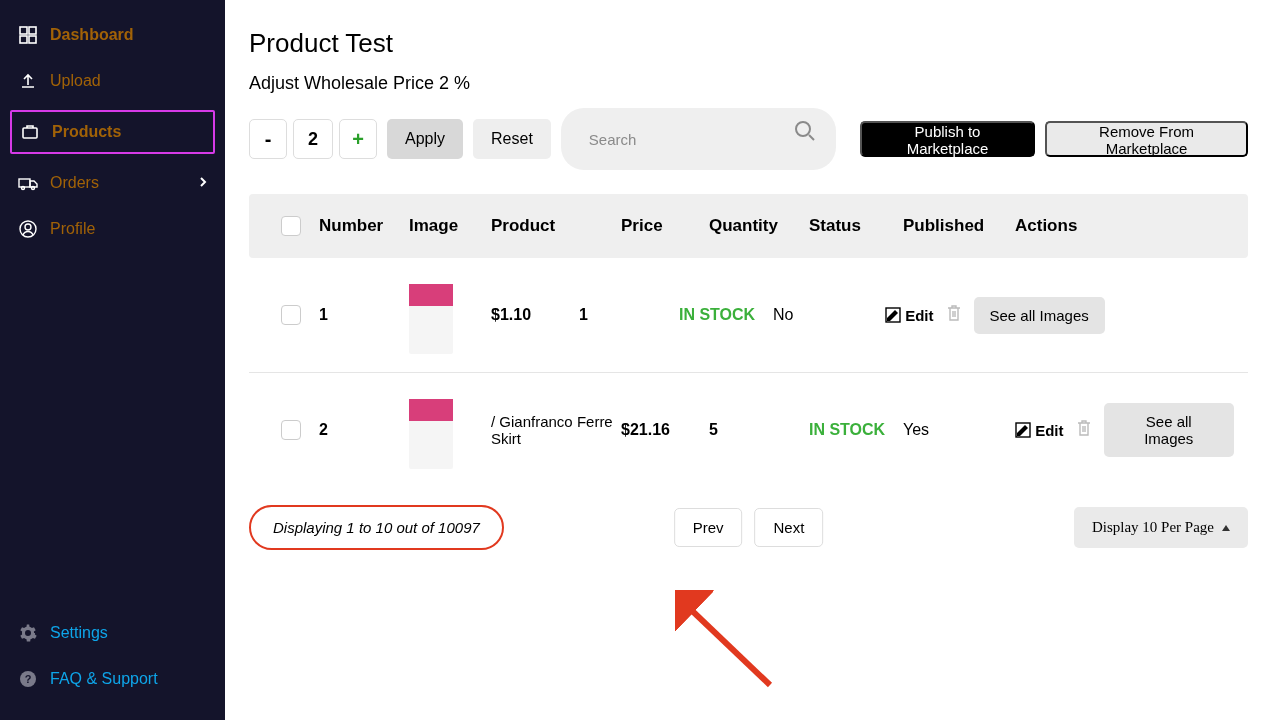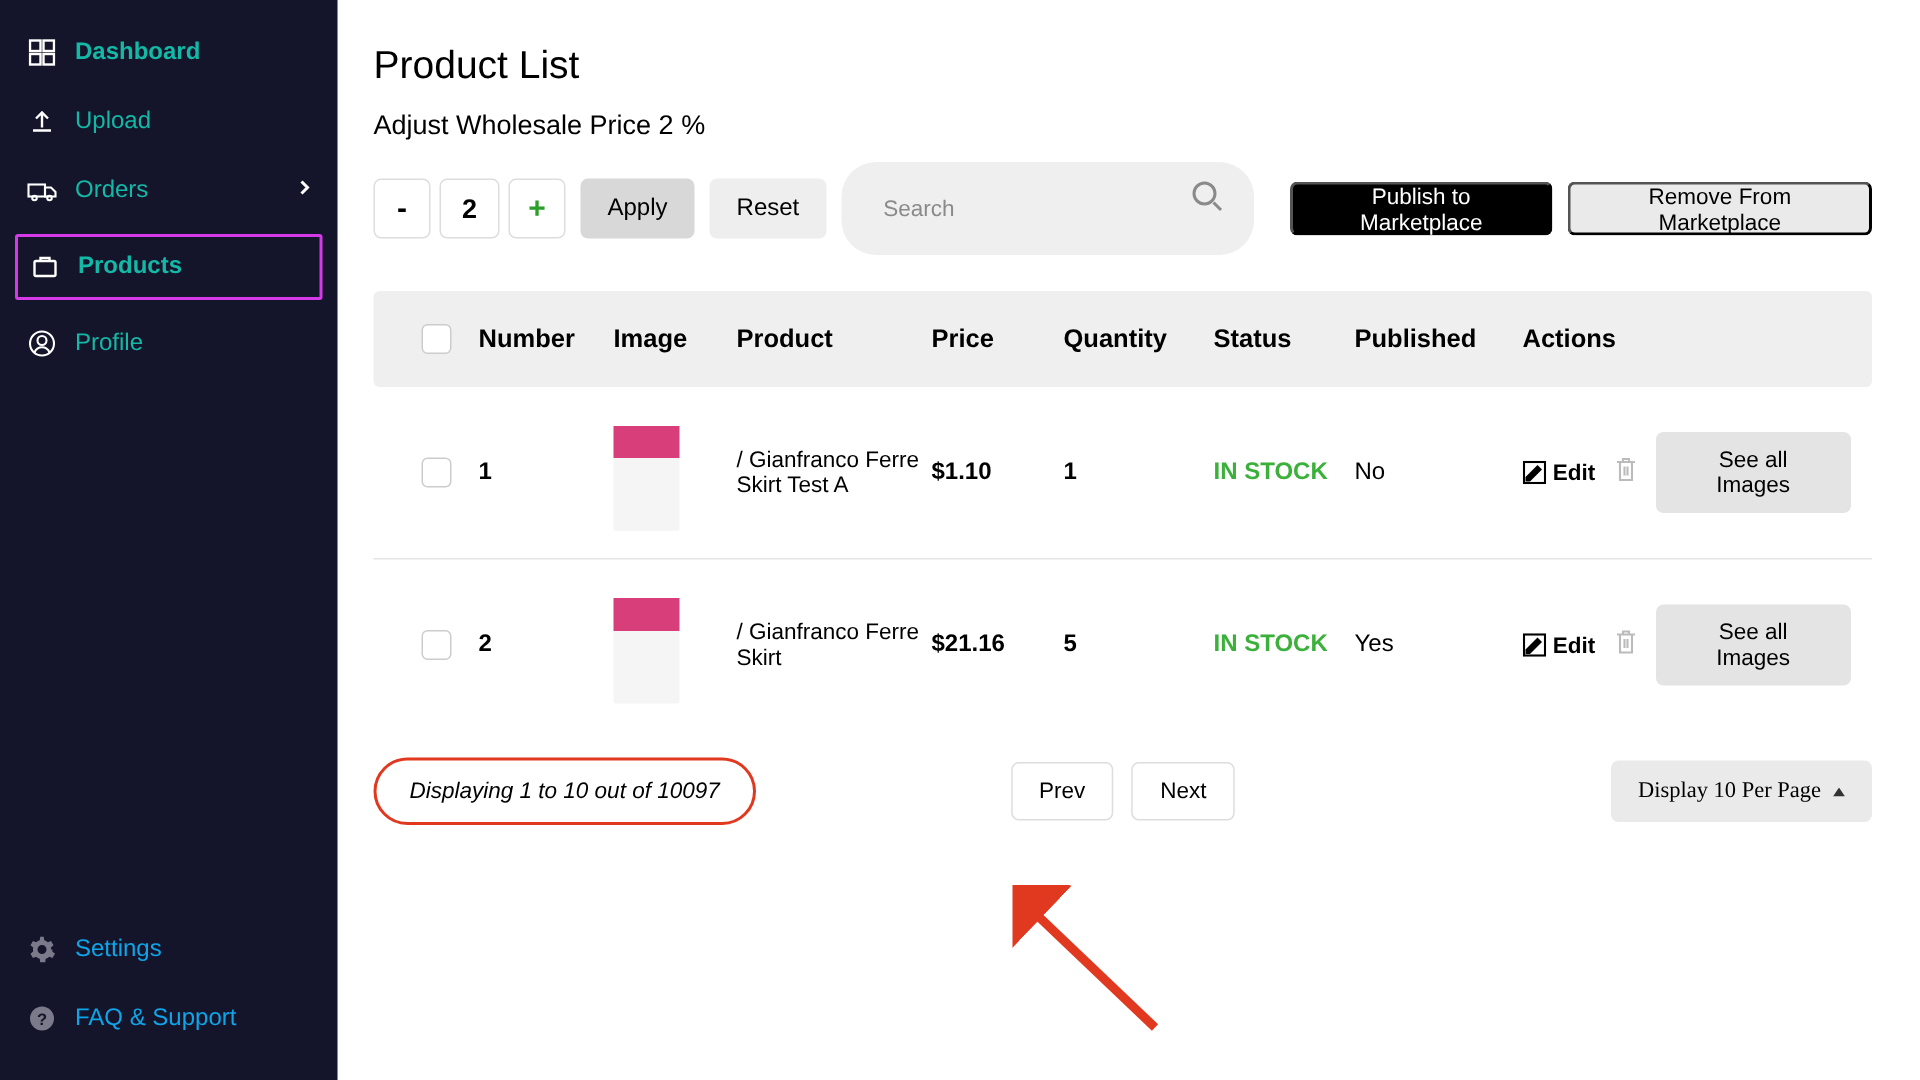--- a/index.html
+++ b/index.html
@@ -1,19 +1,19 @@
 <!DOCTYPE html>
 <html><head>
 <meta charset="utf-8">
 <style>
 * { box-sizing: border-box; margin: 0; padding: 0; }
 body { font-family: -apple-system, BlinkMacSystemFont, "Segoe UI", Arial, sans-serif; background: #fff; width: 1280px; height: 720px; overflow: hidden; display: flex; }
 .sidebar { width: 225px; background: #14142b; color: #fff; display: flex; flex-direction: column; height: 720px; }
 .sidebar-top { padding: 12px 0; flex: 1; }
-.sidebar-item { display: flex; align-items: center; padding: 13px 18px; font-size: 16px; cursor: pointer; color: #14b8a6; position: relative; }
+.sidebar-item { display: flex; align-items: center; padding: 13px 18px; font-size: 16px; cursor: pointer; color: #a16207; position: relative; }
 .sidebar-item.active-selector { border: 2px solid #d63ae8; margin: 6px 10px; padding: 10px 8px; border-radius: 2px; font-weight: 700; }
 .sidebar-item.bold { font-weight: 700; }
 .sidebar-item .icon { width: 20px; height: 20px; margin-right: 12px; display: inline-flex; align-items: center; justify-content: center; }
 .sidebar-item .chev { margin-left: auto; }
 .sidebar-bottom { padding: 0 0 18px 0; }
 .sidebar-bottom .sidebar-item { color: #0ea5e9; }
 .main { flex: 1; padding: 28px 32px 24px 24px; height: 720px; overflow: hidden; position: relative; }
 h1.page-title { font-size: 26px; font-weight: 500; margin-bottom: 14px; }
 .subtitle { font-size: 18px; margin-bottom: 14px; }
 .controls-row { display: flex; align-items: center; gap: 10px; margin-bottom: 24px; }
@@ -74,45 +74,45 @@
       <span>Dashboard</span>
     </div>
     <div class="sidebar-item">
       <span class="icon">
         <svg width="18" height="18" viewBox="0 0 18 18" fill="none" stroke="#fff" stroke-width="1.6">
             <path d="M9 13V3M5 7l4-4 4 4M3 15h12"></path>
           </svg>
       </span>
       <span>Upload</span>
     </div>
+    <div class="sidebar-item active-selector">
+      <span class="icon">
+        <svg width="18" height="18" viewBox="0 0 18 18" fill="none" stroke="#fff" stroke-width="1.6">
+            <rect x="2" y="5" width="14" height="10" rx="1"></rect>
+            <path d="M6 5V3h6v2"></path>
+          </svg>
+      </span>
+      <span>Products</span>
+    </div>
     <div class="sidebar-item">
       <span class="icon">
         <svg width="20" height="16" viewBox="0 0 20 16" fill="none" stroke="#fff" stroke-width="1.4">
             <rect x="1" y="4" width="11" height="8"></rect>
             <path d="M12 6h4l3 3v3h-7z"></path>
             <circle cx="5" cy="13" r="1.5"></circle>
             <circle cx="15" cy="13" r="1.5"></circle>
           </svg>
       </span>
       <span>Orders</span>
       <span class="chev">
         <svg width="8" height="12" viewBox="0 0 8 12" fill="none" stroke="#fff" stroke-width="2">
             <path d="M2 2l4 4-4 4"></path>
           </svg>
       </span>
     </div>
-    <div class="sidebar-item active-selector">
-      <span class="icon">
-        <svg width="18" height="18" viewBox="0 0 18 18" fill="none" stroke="#fff" stroke-width="1.6">
-            <rect x="2" y="5" width="14" height="10" rx="1"></rect>
-            <path d="M6 5V3h6v2"></path>
-          </svg>
-      </span>
-      <span>Products</span>
-    </div>
     <div class="sidebar-item">
       <span class="icon">
         <svg width="18" height="18" viewBox="0 0 18 18" fill="none" stroke="#fff" stroke-width="1.4">
             <circle cx="9" cy="9" r="8"></circle>
             <circle cx="9" cy="7" r="3"></circle>
             <path d="M4 15c1-2.5 3-3.5 5-3.5s4 1 5 3.5"></path>
           </svg>
       </span>
       <span>Profile</span>
     </div>
@@ -132,21 +132,21 @@
             <circle cx="9" cy="9" r="8"></circle>
             <text x="9" y="13" text-anchor="middle" font-size="11" fill="#14142b" font-weight="700">?</text>
           </svg>
       </span>
       <span>FAQ &amp; Support</span>
     </div>
   </div>
 </div>
 
 <div class="main">
-  <h1 class="page-title">Product List</h1>
+  <h1 class="page-title">Product Test</h1>
   <div class="subtitle">Adjust Wholesale Price 2 %</div>
 
   <div class="controls-row">
     <div class="stepper">
       <button class="step-btn">-</button>
       <input class="step-val" value="2" style="">
       <button class="step-btn plus">+</button>
     </div>
     <button class="btn btn-apply">Apply</button>
     <button class="btn btn-reset">Reset</button>
@@ -183,21 +183,20 @@
     </div>
 
     <div class="row">
       <div class="col-check">
           <div class="checkbox"></div>
         </div>
       <div class="col-num">1</div>
       <div class="col-img">
           <span class="thumb"></span>
         </div>
-      <div class="col-prod" style="font-weight:400;font-size:15px">/ Gianfranco Ferre Skirt Test A</div>
       <div class="col-price">$1.10</div>
       <div class="col-qty">1</div>
       <div class="col-status"><span class="status-green">IN STOCK</span></div>
       <div class="col-pub" style="font-weight:400">No</div>
       <div class="col-act actions-cell">
         <span class="edit-link">
           <svg width="16" height="16" viewBox="0 0 16 16">
               <path d="M2 11l8-8 3 3-8 8H2v-3z" fill="#000"></path>
               <rect x="1" y="1" width="14" height="14" fill="none" stroke="#000" stroke-width="1.4"></rect>
             </svg>

